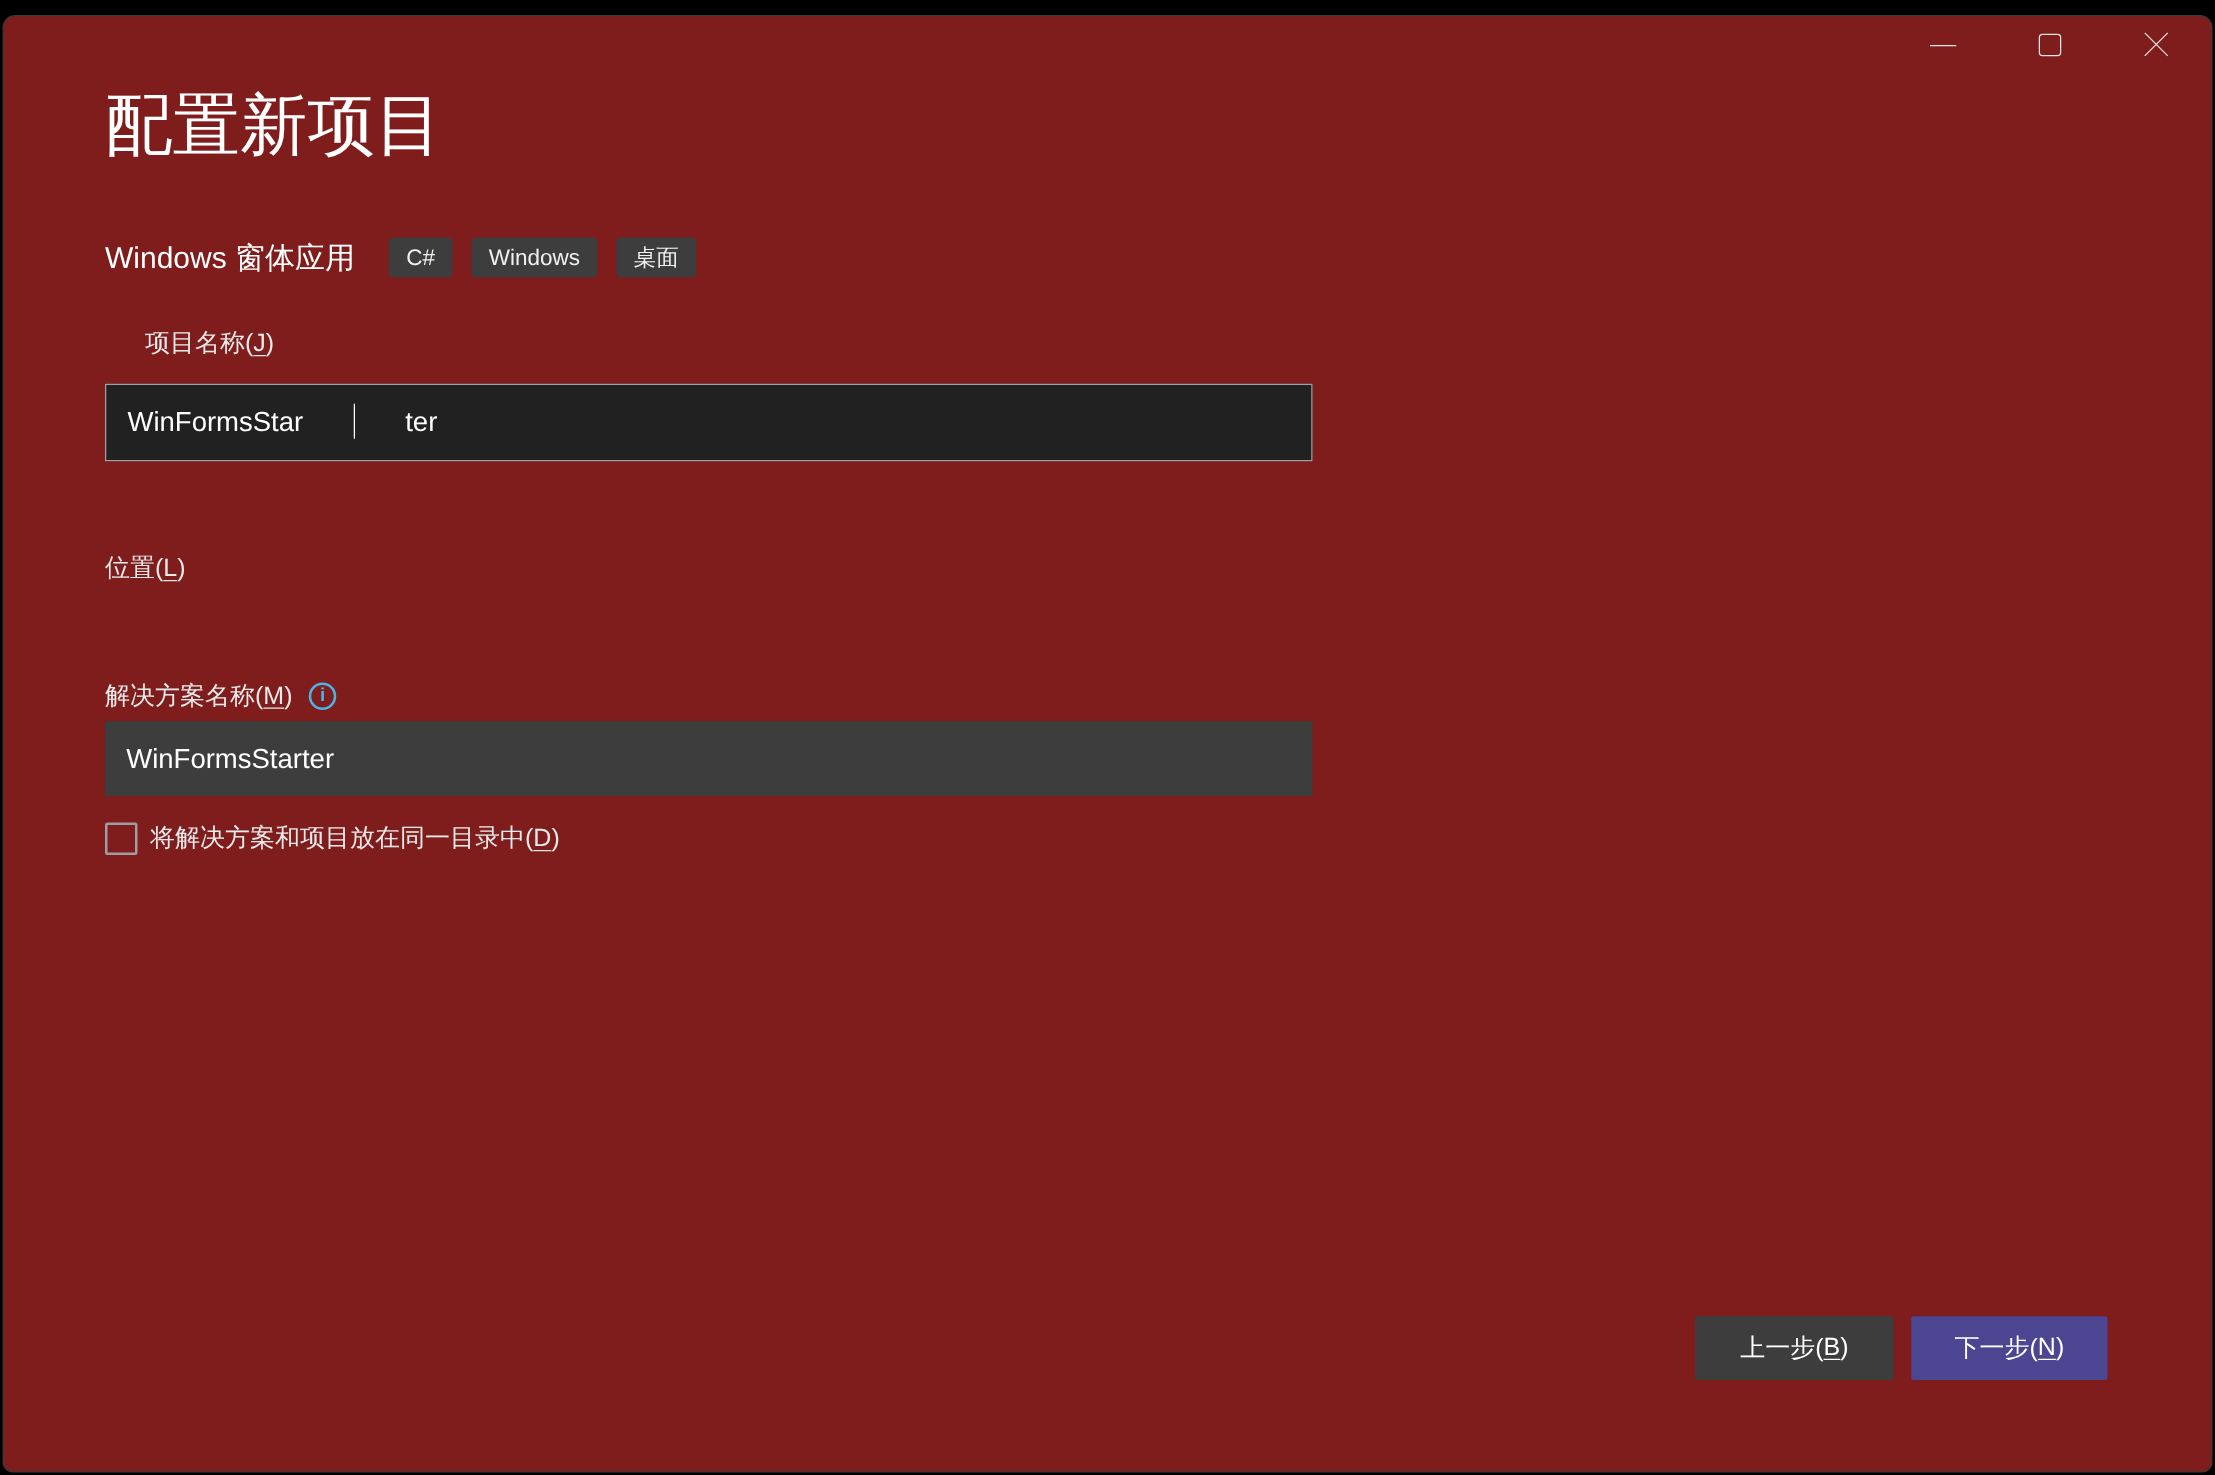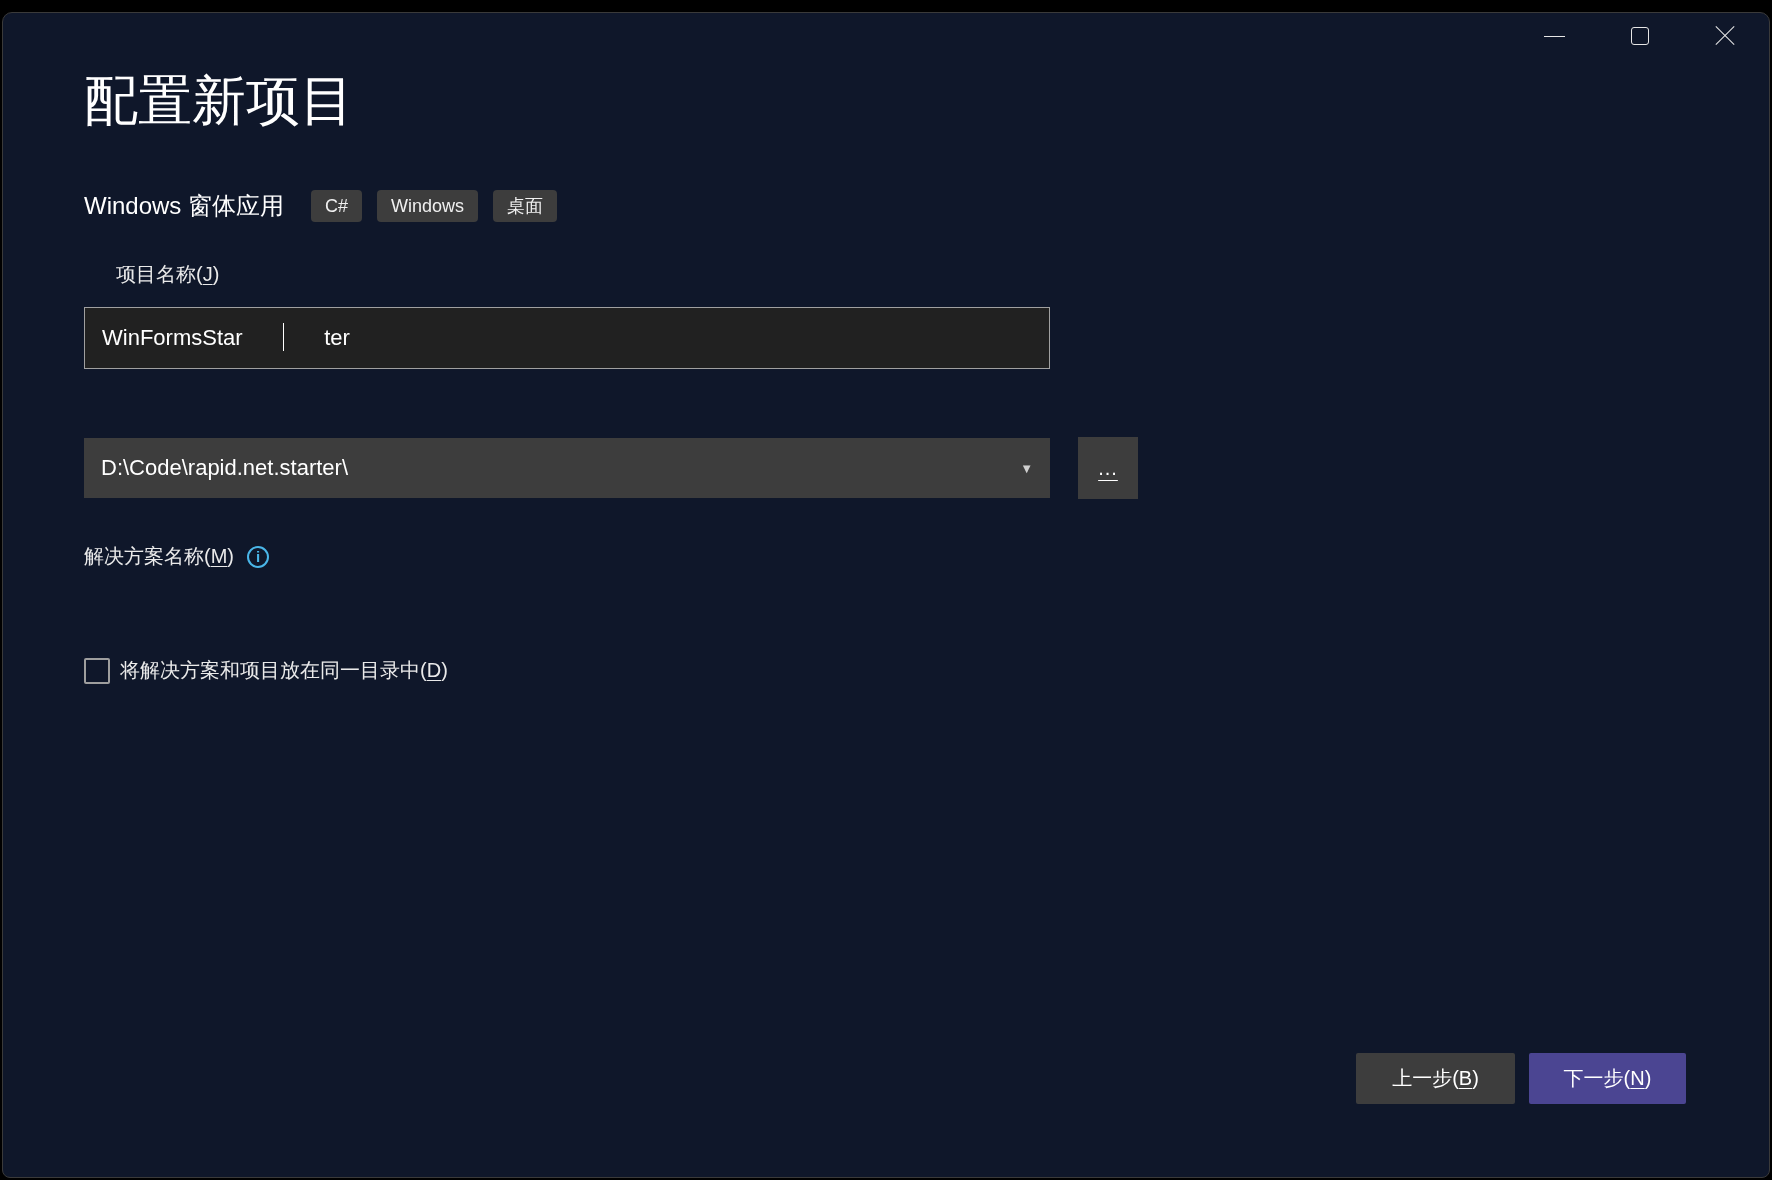--- a/index.html
+++ b/index.html
@@ -1,20 +1,20 @@
 <!DOCTYPE html>
 <html><head>
 <meta charset="utf-8">
 <style>
   * { margin:0; padding:0; box-sizing:border-box; }
   html,body { width:1772px; height:1180px; background:#000; overflow:hidden;
               font-family:"Liberation Sans", sans-serif; }
   .window {
     position:absolute; left:2px; top:12px; width:1768px; height:1166px;
-    background:#0f172a; border:1px solid #3a3a3a;
+    background:#7f1d1d; border:1px solid #3a3a3a;
     border-radius:10px 10px 8px 8px;
   }
   
   .win-controls { position:absolute; top:0; right:2px; display:flex; }
   .win-btn { width:85px; height:46px; display:flex; align-items:center; justify-content:center; }
   .glyph-min { width:21px; height:0; border-top:1.7px solid #e6e6e6; }
   .glyph-max { width:18px; height:18px; border:1.7px solid #e6e6e6; border-radius:3px; }
   .glyph-close { position:relative; width:24px; height:24px; }
   .glyph-close::before, .glyph-close::after {
     content:""; position:absolute; left:-1px; top:11px; width:26px; height:0;
@@ -117,35 +117,27 @@
       <span class="tag">桌面</span>
     </span>
   </div>
 
   <div class="field-label" style="top:248px;margin-left:32px;"><span>项目名称(</span><span class="mnemonic">J</span><span>)</span></div>
 
   <div class="text-input input-focused"><span>WinFormsStar</span><span class="caret"></span><span>ter</span></div>
 
   <div class="field-label" style="top:381px;margin-top:47px;"><span>位置(</span><span class="mnemonic">L</span><span>)</span></div>
 
-  <div class="combo-row">
-    <div class="combo">
-      <span>D:\Code\rapid.net.starter\</span>
-      <span class="combo-arrow">▼</span>
-    </div>
-    <div class="browse-btn">
-        <span>...</span>
-      </div>
-  </div>
 
   <div class="label-row">
     <div class="field-label"><span>解决方案名称(</span><span class="mnemonic">M</span><span>)</span></div>
     <div class="info-icon">i</div>
   </div>
 
+  <div class="text-input input-plain"><span>WinFormsStarter</span></div>
 
   <div class="checkbox-row">
     <div class="checkbox"></div>
     <div class="checkbox-label"><span>将解决方案和项目放在同一目录中(</span><span class="mnemonic">D</span><span>)</span></div>
   </div>
 
   <div class="footer">
     <button class="btn btn-back">
         <span>上一步(</span>
         <span class="mnemonic">B</span>

